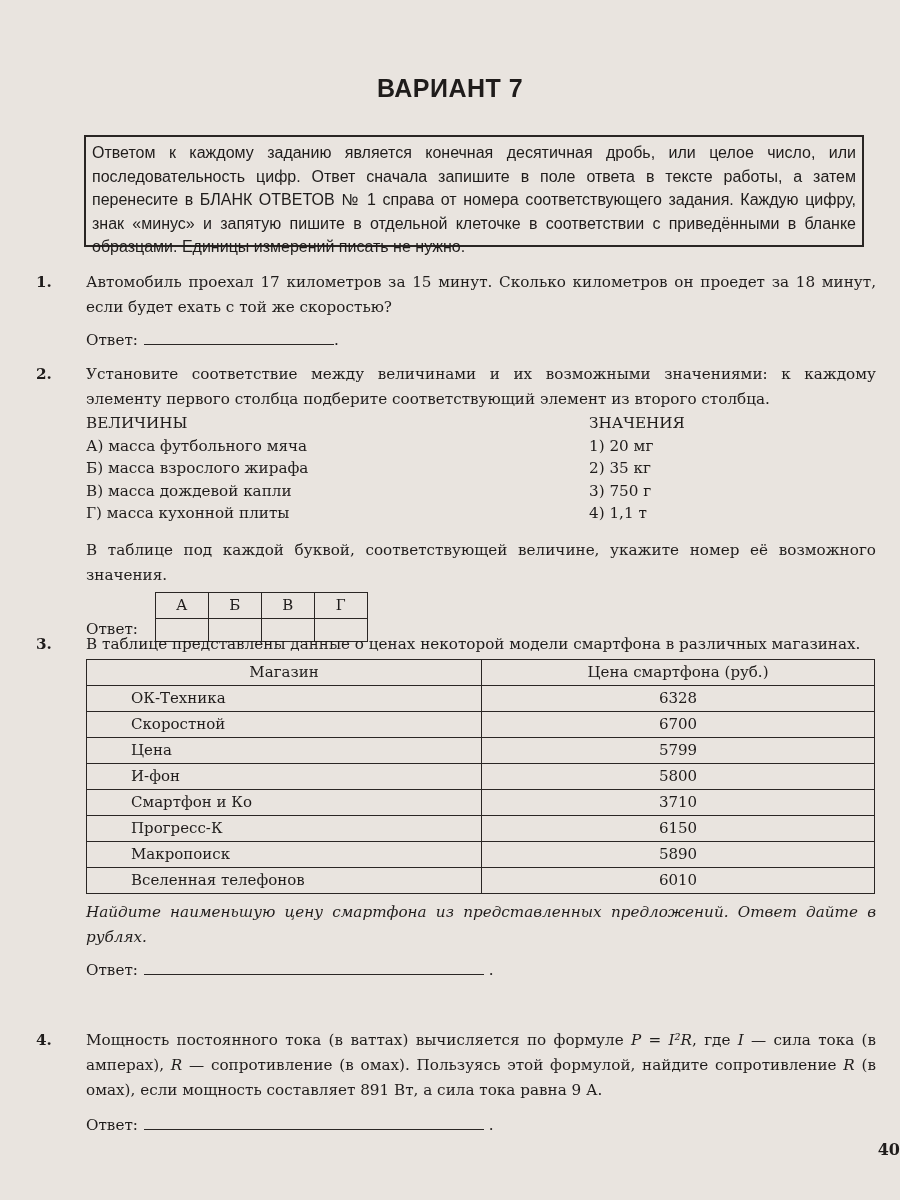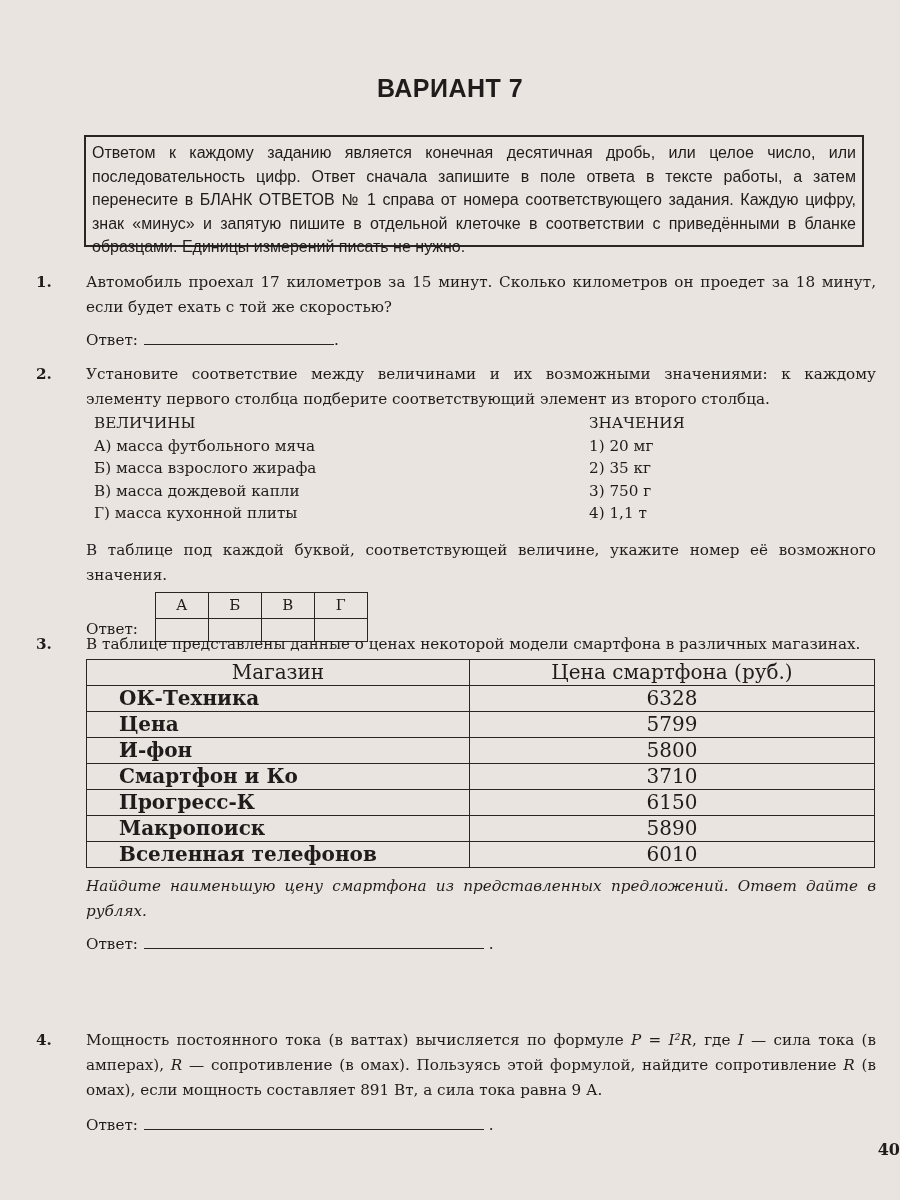--- a/index.html
+++ b/index.html
@@ -21,29 +21,29 @@
     font-family: "Liberation Sans", sans-serif; font-size: 16px; line-height: 23.6px;
     text-align: justify;
   }
   .task { position: absolute; left: 36px; width: 840px; font-size: 15.2px; line-height: 25px; }
   .num { position: absolute; left: 0; top: 0; font-weight: bold; }
   .body { margin-left: 50px; text-align: justify; }
   .answer { margin-left: 50px; margin-top: 6px; }
   .answer .line { display: inline-block; width: 190px; border-bottom: 1px solid #2a2624; height: 18px; vertical-align: baseline; margin-left: 6px; }
   .answer .line.long { width: 340px; }
   .cols { position: relative; margin-left: 50px; height: 126px; }
-  .colL { position: absolute; left: 8px; top: 0; }
+  .colL { position: absolute; left: 0; top: 0; }
   .colR { position: absolute; left: 503px; top: 0; }
   .cols div div { line-height: 22.5px; }
   .abtbl { border-collapse: collapse; display: inline-table; vertical-align: bottom; margin-left: 12px; }
   .abtbl td { border: 1.5px solid #2a2624; width: 52px; height: 22px; text-align: center; font-size: 15px; padding: 0; }
   .ptbl { border-collapse: collapse; margin-left: 50px; width: 789px; margin-top: 2px; }
-  .ptbl th, .ptbl td { border: 1.5px solid #2a2624; font-weight: normal; height: 23.5px; padding: 0; font-size: 20px; }
+  .ptbl th, .ptbl td { border: 1.5px solid #2a2624; font-weight: normal; height: 23.5px; padding: 0; font-size: 15px; }
   .ptbl th { text-align: center; }
-  .ptbl td.shop { padding-left: 32px; width: 350px; font-weight: bold; }
+  .ptbl td.shop { padding-left: 44px; width: 350px; }
   .ptbl td.price { text-align: center; }
   .pnum { position: absolute; left: 0; width: 900px; top: 1140px; text-align: right; font-size: 16px; font-weight: bold; }
   i.v { font-style: italic; margin-top: 38px; }
 </style>
 </head>
 <body>
 
 <div class="page">
 
   <div class="title">ВАРИАНТ 7</div>
@@ -107,20 +107,24 @@
           <th>Магазин</th>
           <th>Цена смартфона (руб.)</th>
         </tr>
       </thead>
       <tbody id="price-rows">
           <tr>
             <td class="shop">ОК-Техника</td>
             <td class="price">6328</td>
           </tr>
           <tr>
+            <td class="shop">Скоростной</td>
+            <td class="price">6700</td>
+          </tr>
+          <tr>
             <td class="shop">Цена</td>
             <td class="price">5799</td>
           </tr>
           <tr>
             <td class="shop">И-фон</td>
             <td class="price">5800</td>
           </tr>
           <tr>
             <td class="shop">Смартфон и Ко</td>
             <td class="price">3710</td>

